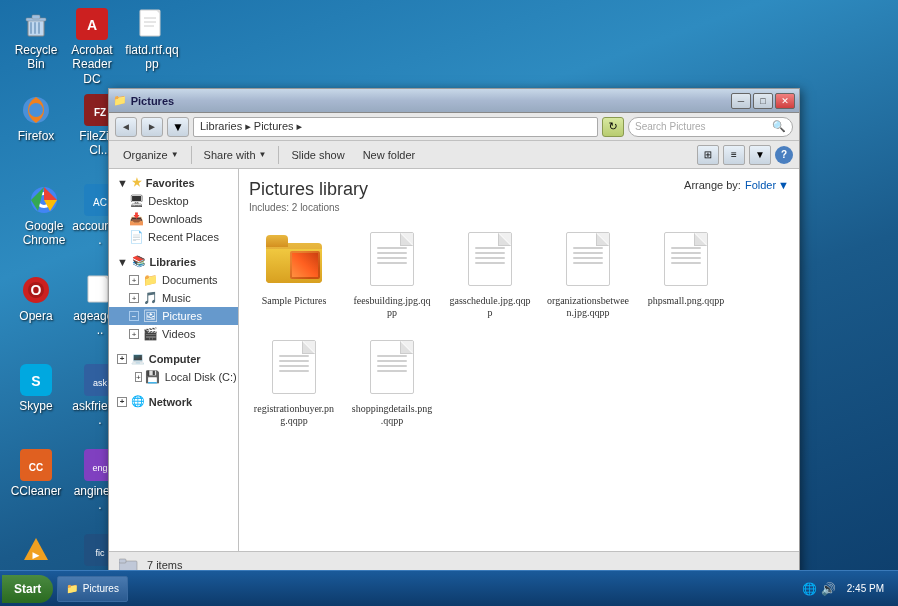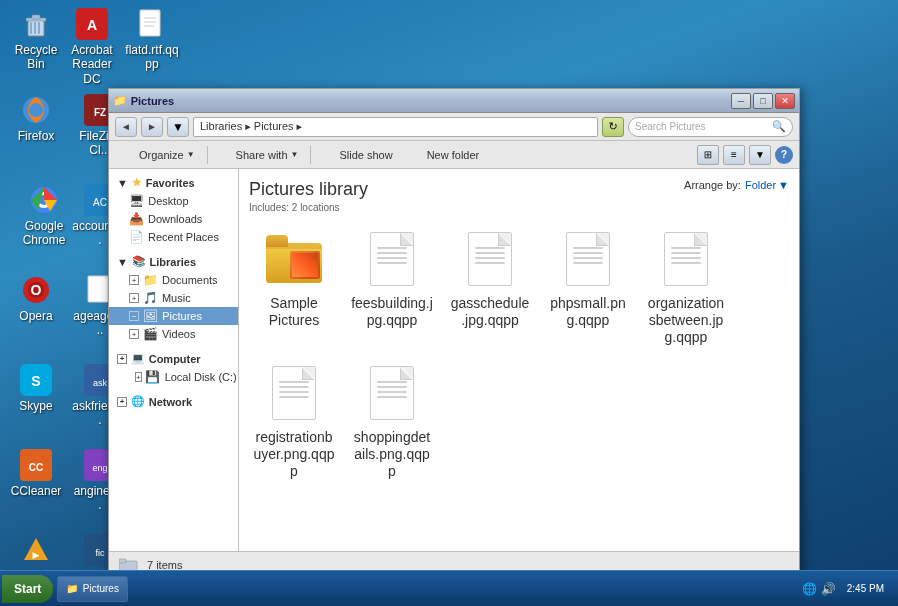--- a/index.html
+++ b/index.html
@@ -182,21 +182,20 @@
       padding: 0 8px;
       background: transparent;
       border: none;
       cursor: pointer;
       font-size: 11px;
       color: #333;
       display: flex;
       align-items: center;
       gap: 3px;
       border-radius: 2px;
-      margin-left: 16px;
     }
     .toolbar-btn .dropdown-arrow { font-size: 8px; }
     .toolbar-separator {
       width: 1px;
       height: 18px;
       background: #bbb;
       margin: 0 2px;
     }
     .toolbar-right {
       margin-left: auto;
@@ -329,26 +328,27 @@
     .file-icon {
       width: 60px;
       height: 64px;
       display: flex;
       align-items: center;
       justify-content: center;
       margin-bottom: 4px;
       position: relative;
     }
     .file-label {
-      font-size: 14px;
+      font-size: 10px;
       color: #333;
       text-align: center;
       line-height: 1.2;
       word-break: break-word;
       max-width: 90px;
+      font-family: Liberation Serif, serif;
     }
 
     
     .folder-icon-shape {
       position: relative;
       width: 56px;
       height: 48px;
     }
     .folder-back {
       position: absolute;
@@ -830,35 +830,35 @@
           <div class="file-icon">
             <div class="doc-icon-shape">
               <div class="doc-lines">
                 <div class="doc-line"></div>
                 <div class="doc-line"></div>
                 <div class="doc-line"></div>
                 <div class="doc-line"></div>
               </div>
             </div>
           </div>
-          <span class="file-label">phpsmall.png.qqpp</span>
+          <span class="file-label">organizationsbetween.jpg.qqpp</span>
         </div>
 
         <div class="file-item">
           <div class="file-icon">
             <div class="doc-icon-shape">
               <div class="doc-lines">
                 <div class="doc-line"></div>
                 <div class="doc-line"></div>
                 <div class="doc-line"></div>
                 <div class="doc-line"></div>
               </div>
             </div>
           </div>
-          <span class="file-label">organizationsbetween.jpg.qqpp</span>
+          <span class="file-label">phpsmall.png.qqpp</span>
         </div>
 
         <div class="file-item">
           <div class="file-icon">
             <div class="doc-icon-shape">
               <div class="doc-lines">
                 <div class="doc-line"></div>
                 <div class="doc-line"></div>
                 <div class="doc-line"></div>
                 <div class="doc-line"></div>

